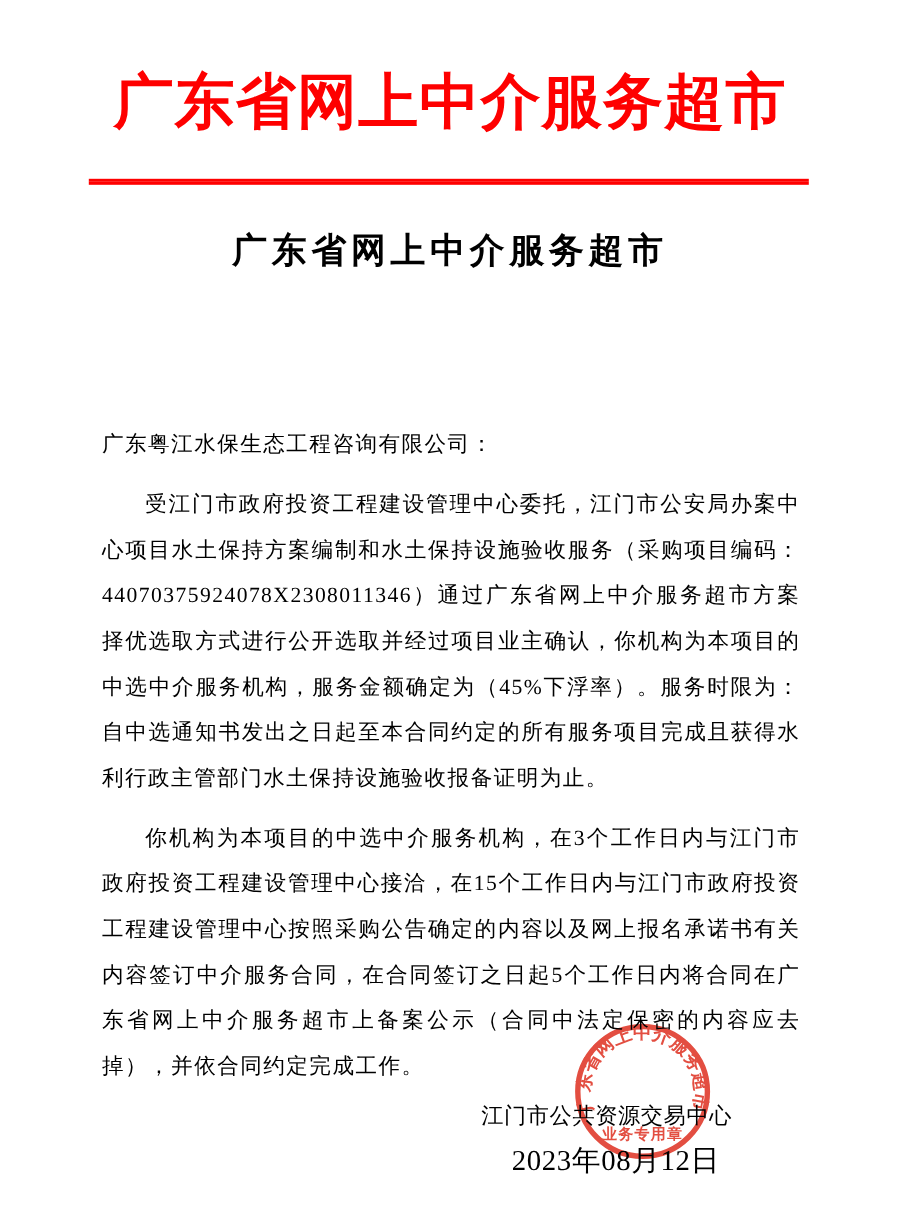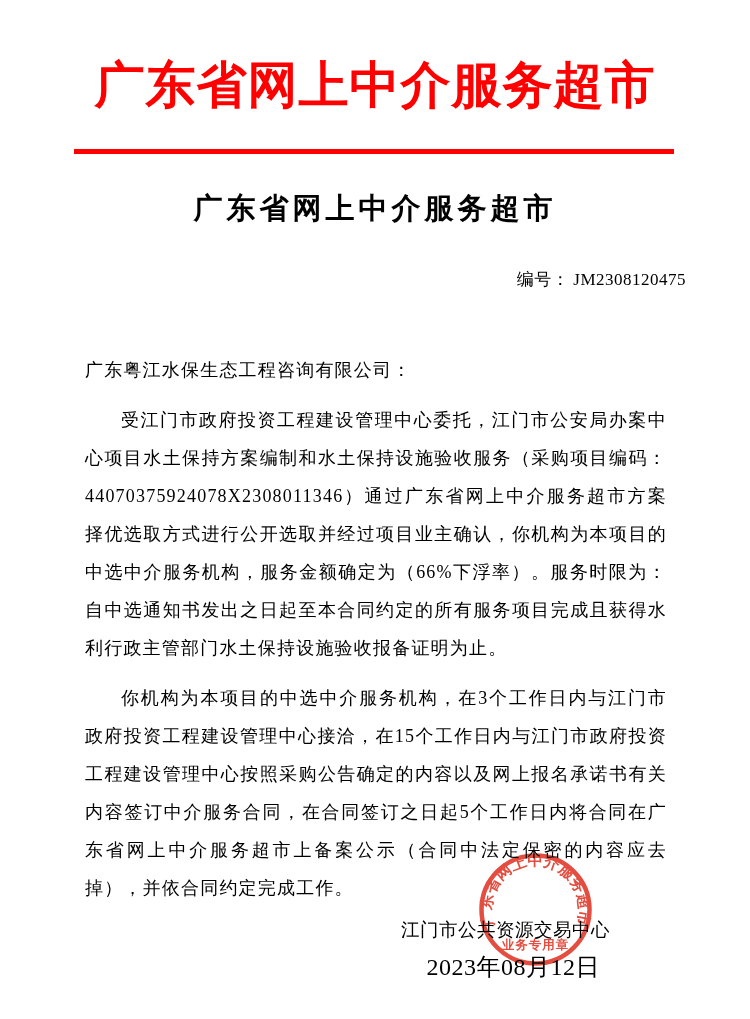--- a/index.html
+++ b/index.html
@@ -90,27 +90,24 @@
 <body>
 
 <div class="page">
 
   <div class="letterhead-title">广东省网上中介服务超市</div>
 
   <div class="letterhead-rule"></div>
 
   <div class="doc-title">广东省网上中介服务超市</div>
 
-  <div class="ref-line">
-    <span class="ref-label">编号：</span><span class="ref-number">JM2308120475</span>
-  </div>
 
   <div class="doc-body">
     <p class="salutation">广东粤江水保生态工程咨询有限公司：</p>
-    <p>受江门市政府投资工程建设管理中心委托，江门市公安局办案中心项目水土保持方案编制和水土保持设施验收服务（采购项目编码：44070375924078X2308011346）通过广东省网上中介服务超市方案择优选取方式进行公开选取并经过项目业主确认，你机构为本项目的中选中介服务机构，服务金额确定为（66%下浮率）。服务时限为：自中选通知书发出之日起至本合同约定的所有服务项目完成且获得水利行政主管部门水土保持设施验收报备证明为止。</p>
+    <p>受江门市政府投资工程建设管理中心委托，江门市公安局办案中心项目水土保持方案编制和水土保持设施验收服务（采购项目编码：44070375924078X2308011346）通过广东省网上中介服务超市方案择优选取方式进行公开选取并经过项目业主确认，你机构为本项目的中选中介服务机构，服务金额确定为（45%下浮率）。服务时限为：自中选通知书发出之日起至本合同约定的所有服务项目完成且获得水利行政主管部门水土保持设施验收报备证明为止。</p>
     <p>你机构为本项目的中选中介服务机构，在3个工作日内与江门市政府投资工程建设管理中心接洽，在15个工作日内与江门市政府投资工程建设管理中心按照采购公告确定的内容以及网上报名承诺书有关内容签订中介服务合同，在合同签订之日起5个工作日内将合同在广东省网上中介服务超市上备案公示（合同中法定保密的内容应去掉），并依合同约定完成工作。</p>
   </div>
 
   <div class="issuer-line">江门市公共资源交易中心</div>
 
   <div class="date-line">2023年08月12日</div>
 
   <svg class="stamp" viewBox="0 0 115 115" aria-hidden="true">
     <circle cx="57.5" cy="57.5" r="54" fill="none" stroke="#df3526" stroke-width="4.5"></circle>
     <defs>

